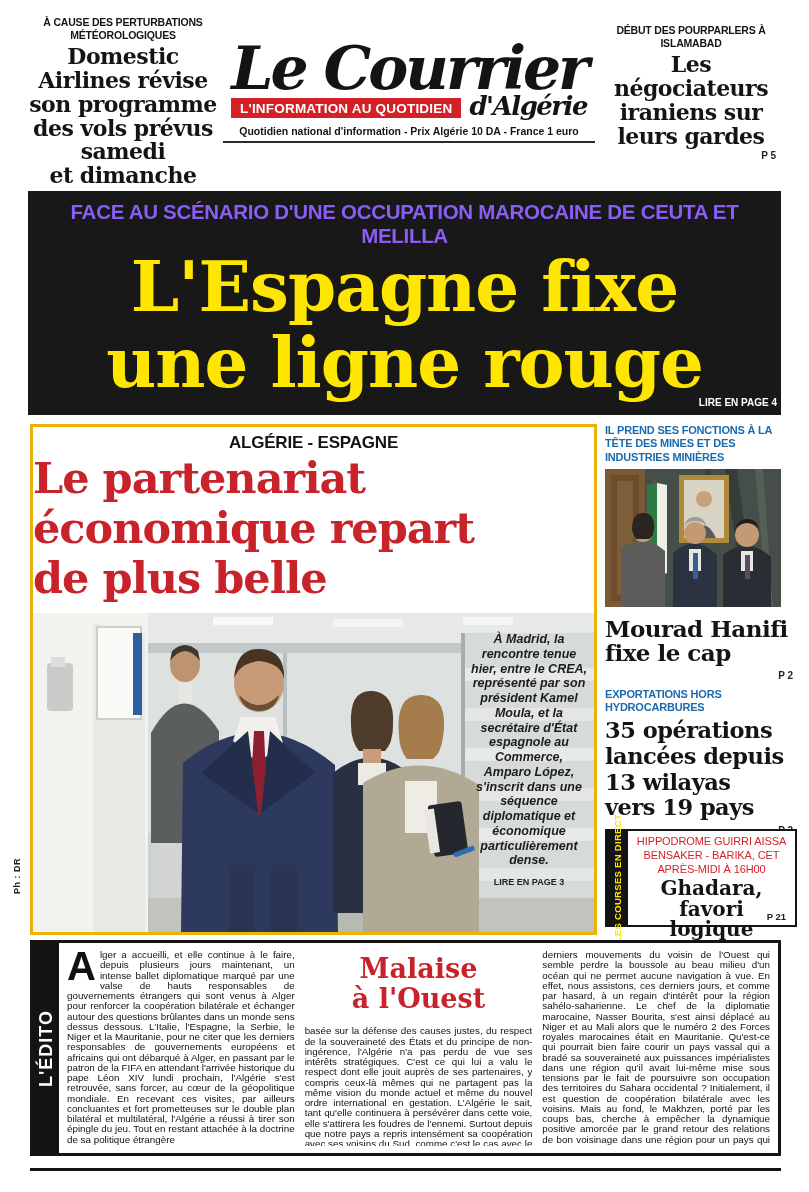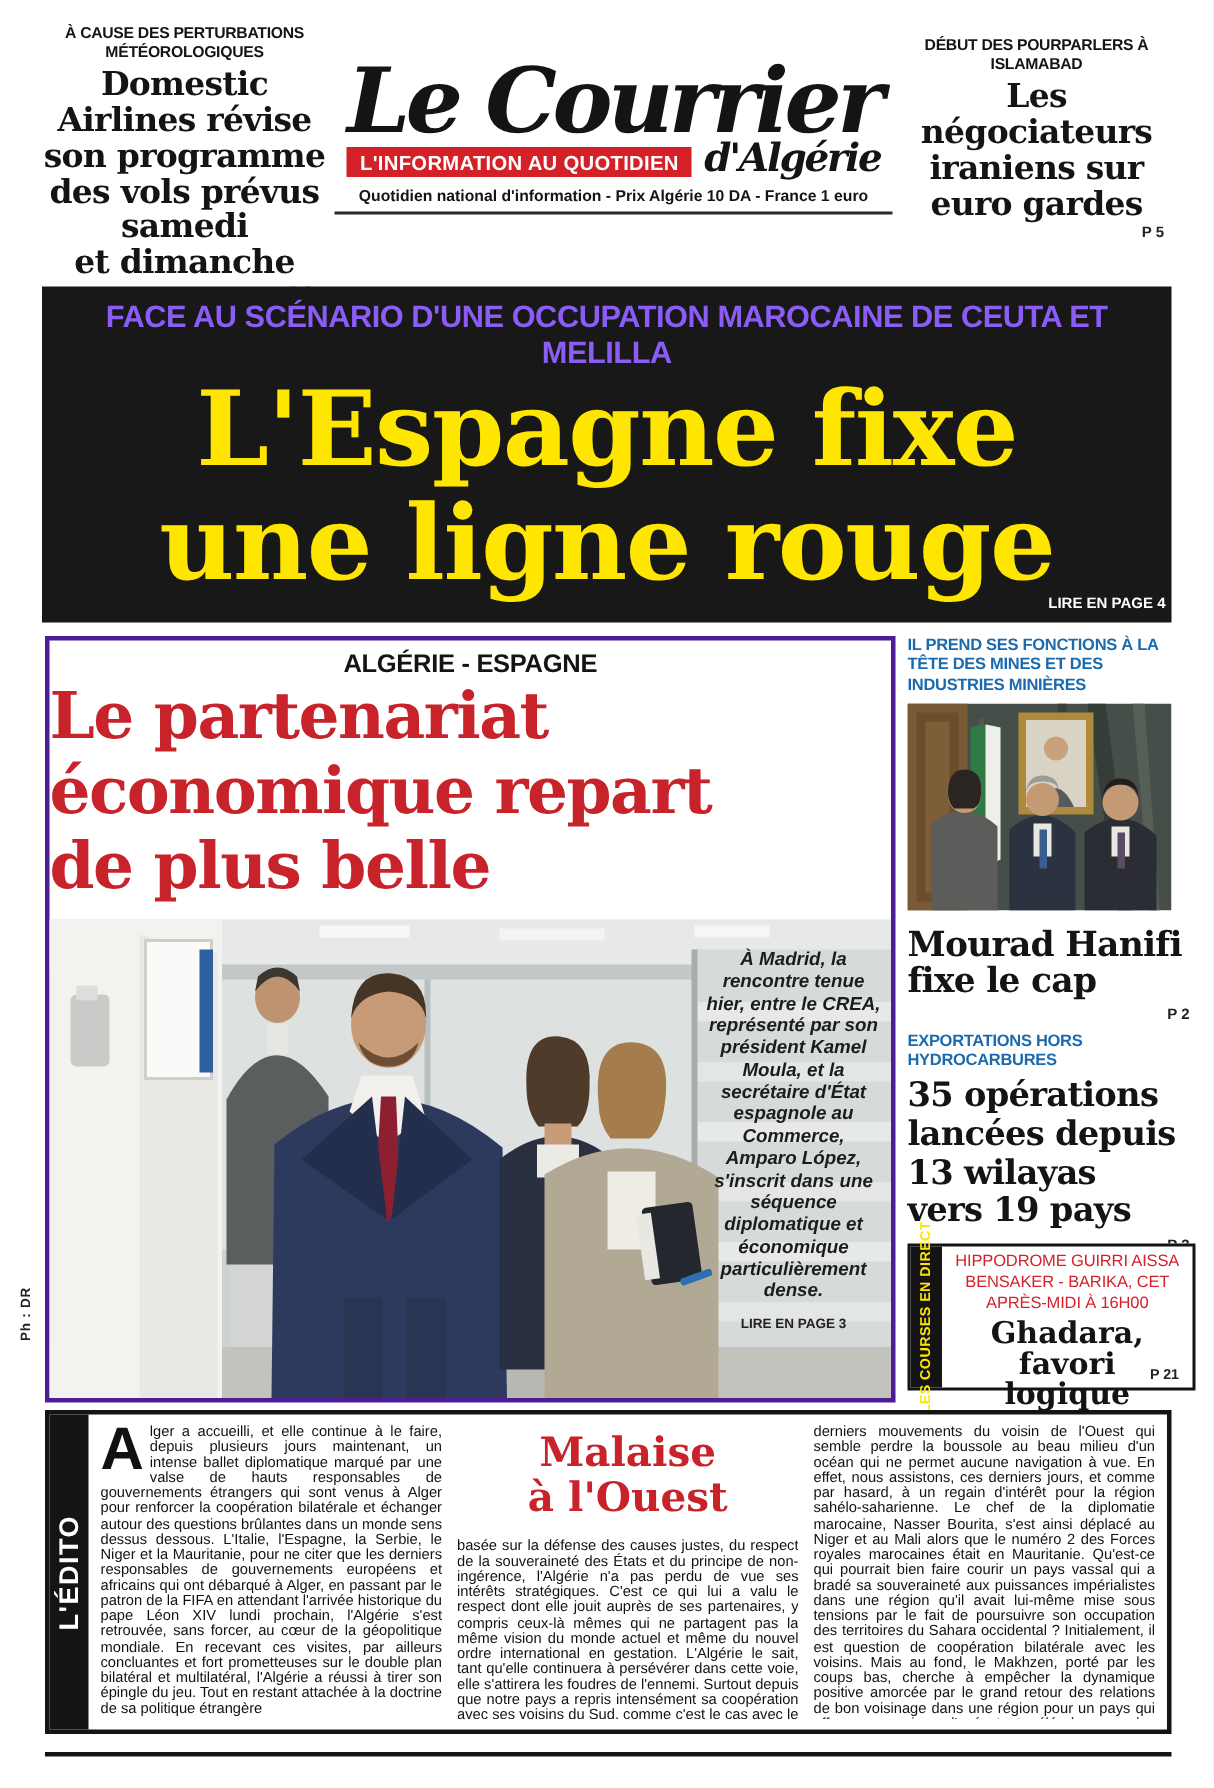--- a/index.html
+++ b/index.html
@@ -41,21 +41,21 @@
   
   #banner { position:absolute; left:28px; top:191px; width:753px; height:224px; background:#181818; text-align:center; }
   #banner-kicker { color:#8b5cf6; font-weight:bold; font-size:20.5px; letter-spacing:-0.3px; margin-top:9px; }
   #banner-headline {
     color:#ffe600; font-family:"DejaVu Serif", serif; font-weight:bold;
     font-size:69px; line-height:1.1; letter-spacing:-1px; margin-top:1px;
   }
   #banner-pref { position:absolute; right:4px; bottom:7px; color:#fff; font-size:10px; font-weight:bold; }
 
   
-  #lead-box { position:absolute; left:30px; top:424px; width:567px; height:511px; border:3px solid #4c1d95; background:#fff; }
+  #lead-box { position:absolute; left:30px; top:424px; width:567px; height:511px; border:3px solid #eab308; background:#fff; }
   #lead-kicker { text-align:center; font-size:17px; font-weight:bold; margin-top:6px; letter-spacing:-0.2px; }
   #lead-headline {
     text-align:left; font-family:"DejaVu Serif", serif; font-weight:bold;
     color:#c8232b; font-size:43px; line-height:1.16; letter-spacing:-1px; margin-top:1px;
   }
   #lead-photo { position:absolute; left:0; top:186px; width:561px; height:319px; }
   #lead-photo svg { display:block; }
   #lead-caption {
     position:absolute; right:7px; top:205px; width:116px; text-align:center;
     font-size:12.5px; font-weight:bold; font-style:italic; color:#1c1c1c; line-height:1.18;
@@ -111,21 +111,21 @@
     <div id="masthead-row">
       <span id="masthead-tagline">L'INFORMATION AU QUOTIDIEN</span>
       <span id="masthead-suffix">d'Algérie</span>
     </div>
     <div id="masthead-info">Quotidien national d'information - Prix Algérie 10 DA - France 1 euro</div>
     <div id="masthead-rule"></div>
   </div>
 
   <div id="top-right-story" class="top-story">
     <div class="top-kicker">DÉBUT DES POURPARLERS À ISLAMABAD</div>
-    <div class="top-headline serif"><span>Les</span><br><span>négociateurs</span><br><span>iraniens sur</span><br><span>euro gardes</span></div>
+    <div class="top-headline serif"><span>Les</span><br><span>négociateurs</span><br><span>iraniens sur</span><br><span>leurs gardes</span></div>
     <div class="pref">P 5</div>
   </div>
 
   <div id="banner">
     <div id="banner-kicker">FACE AU SCÉNARIO D'UNE OCCUPATION MAROCAINE DE CEUTA ET MELILLA</div>
     <div id="banner-headline"><span>L'Espagne fixe</span><br><span>une ligne rouge</span></div>
     <div id="banner-pref">LIRE EN PAGE 4</div>
   </div>
 
   <div id="lead-box">

